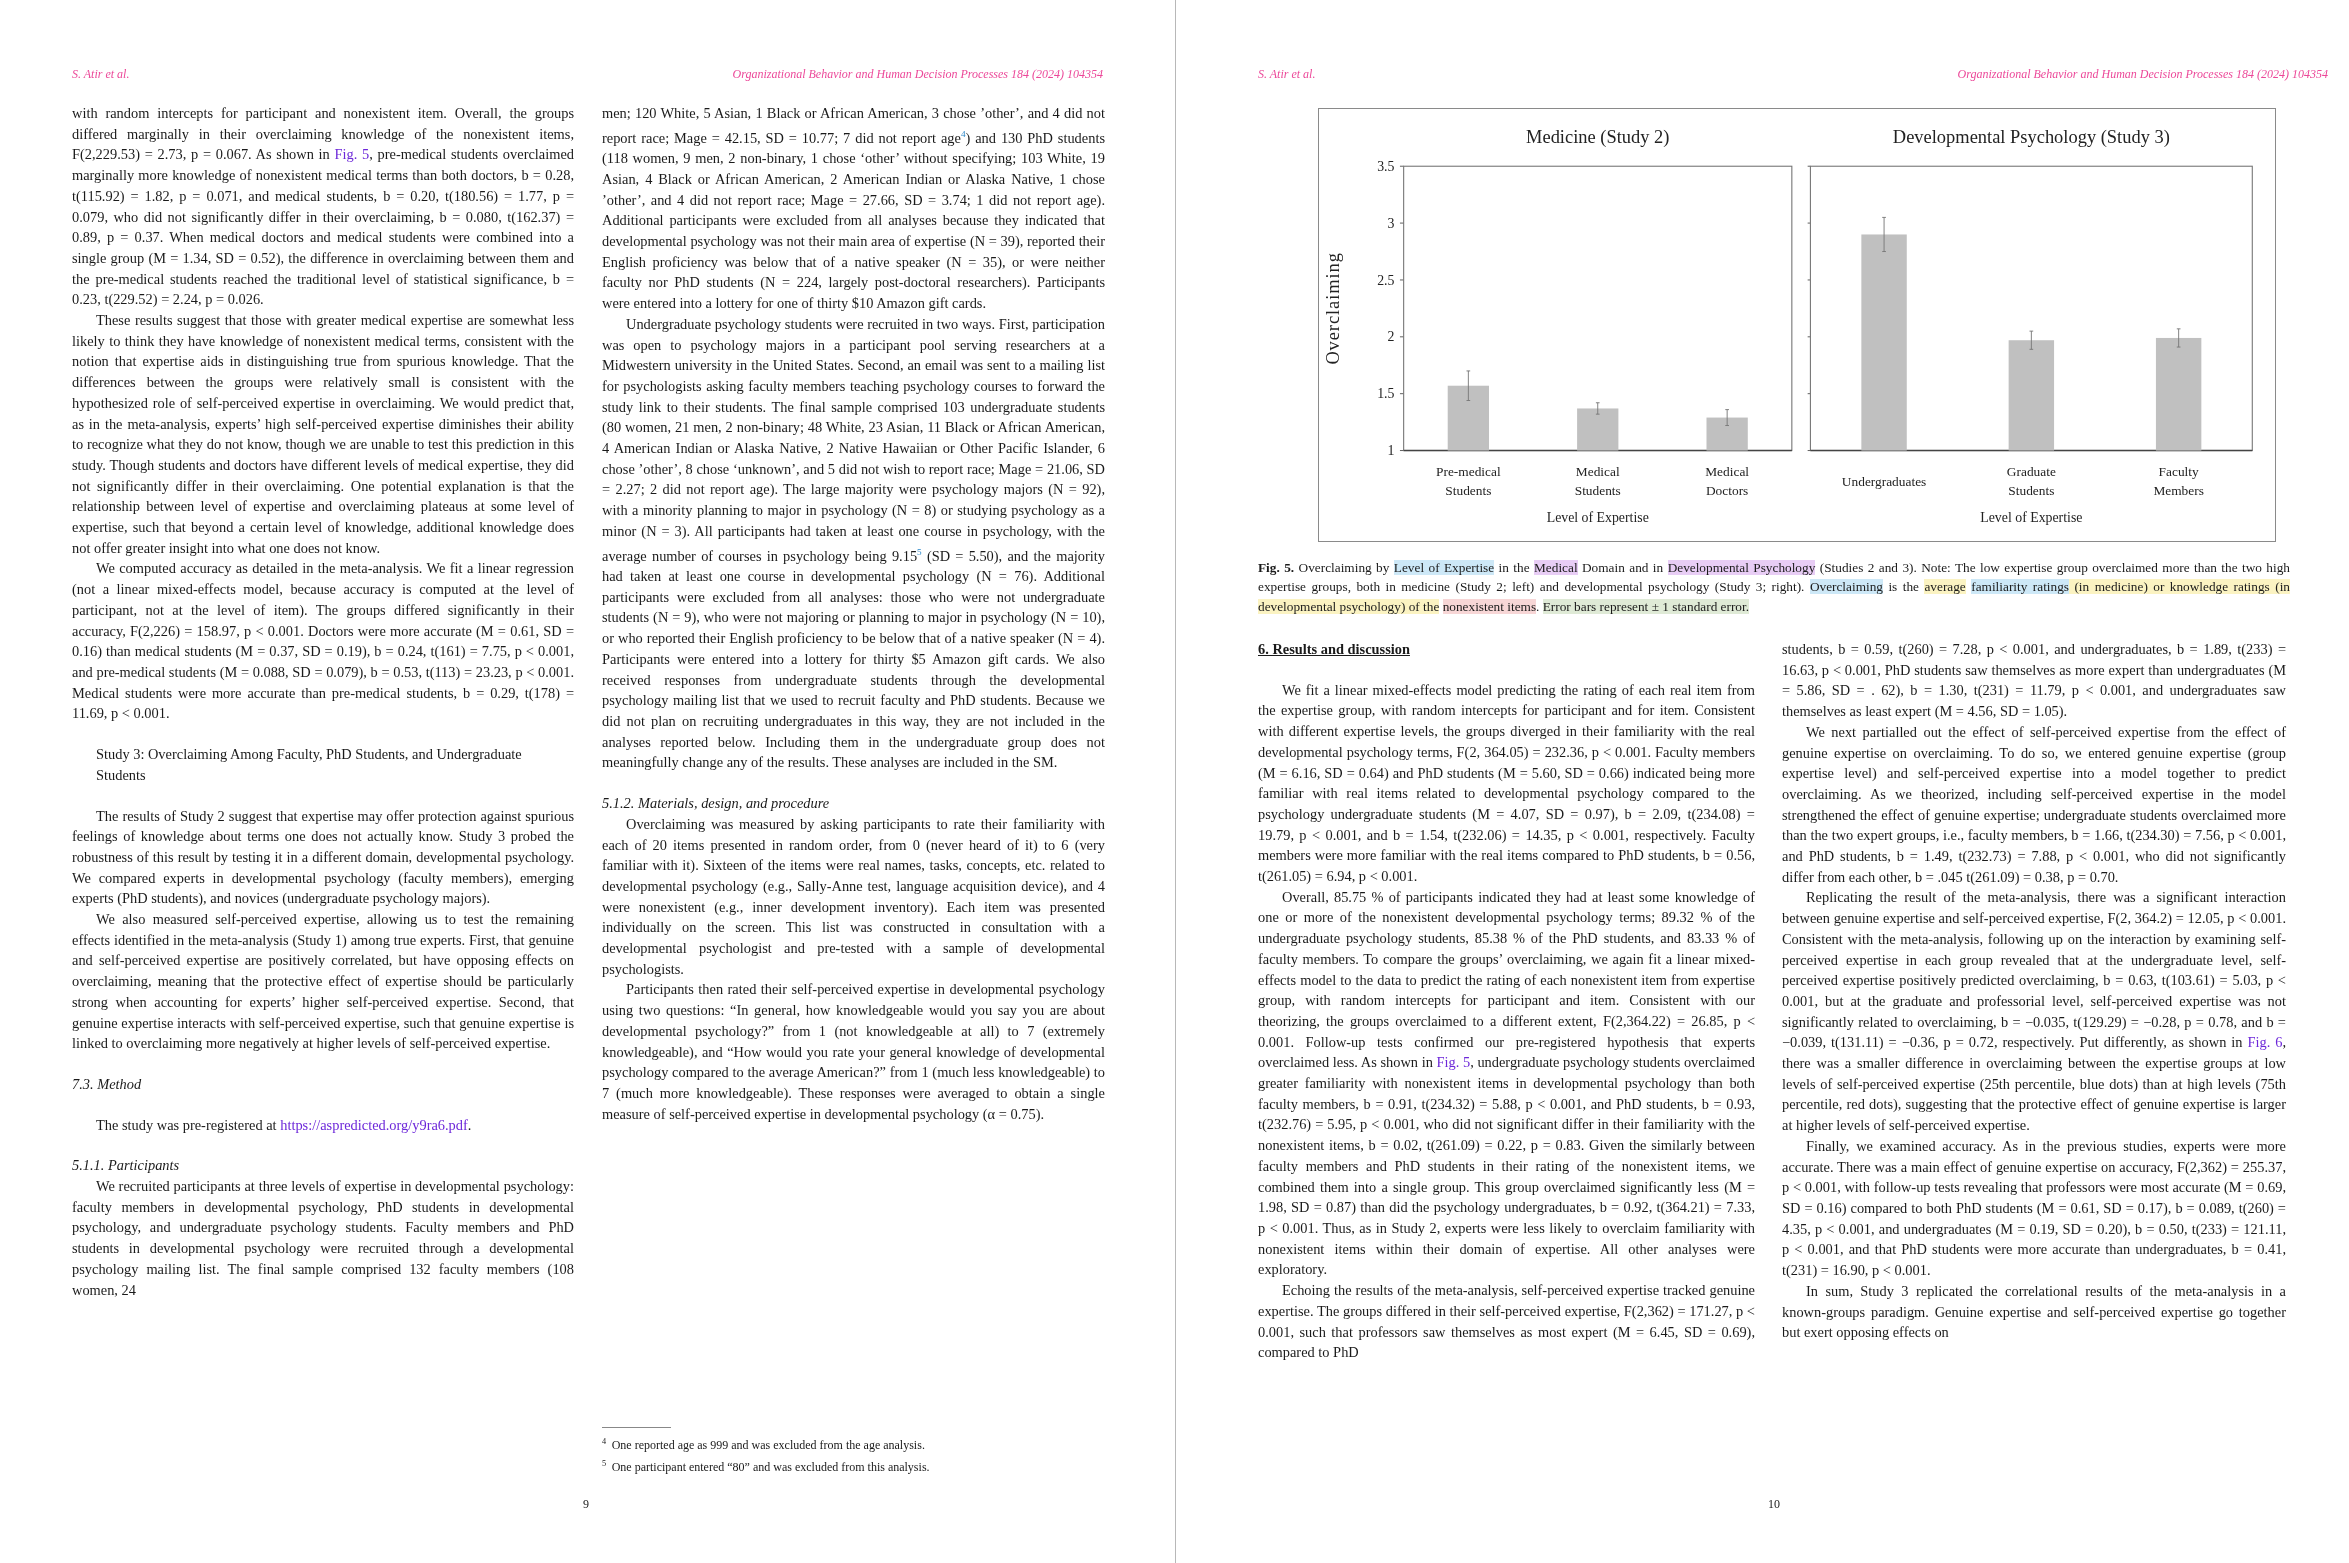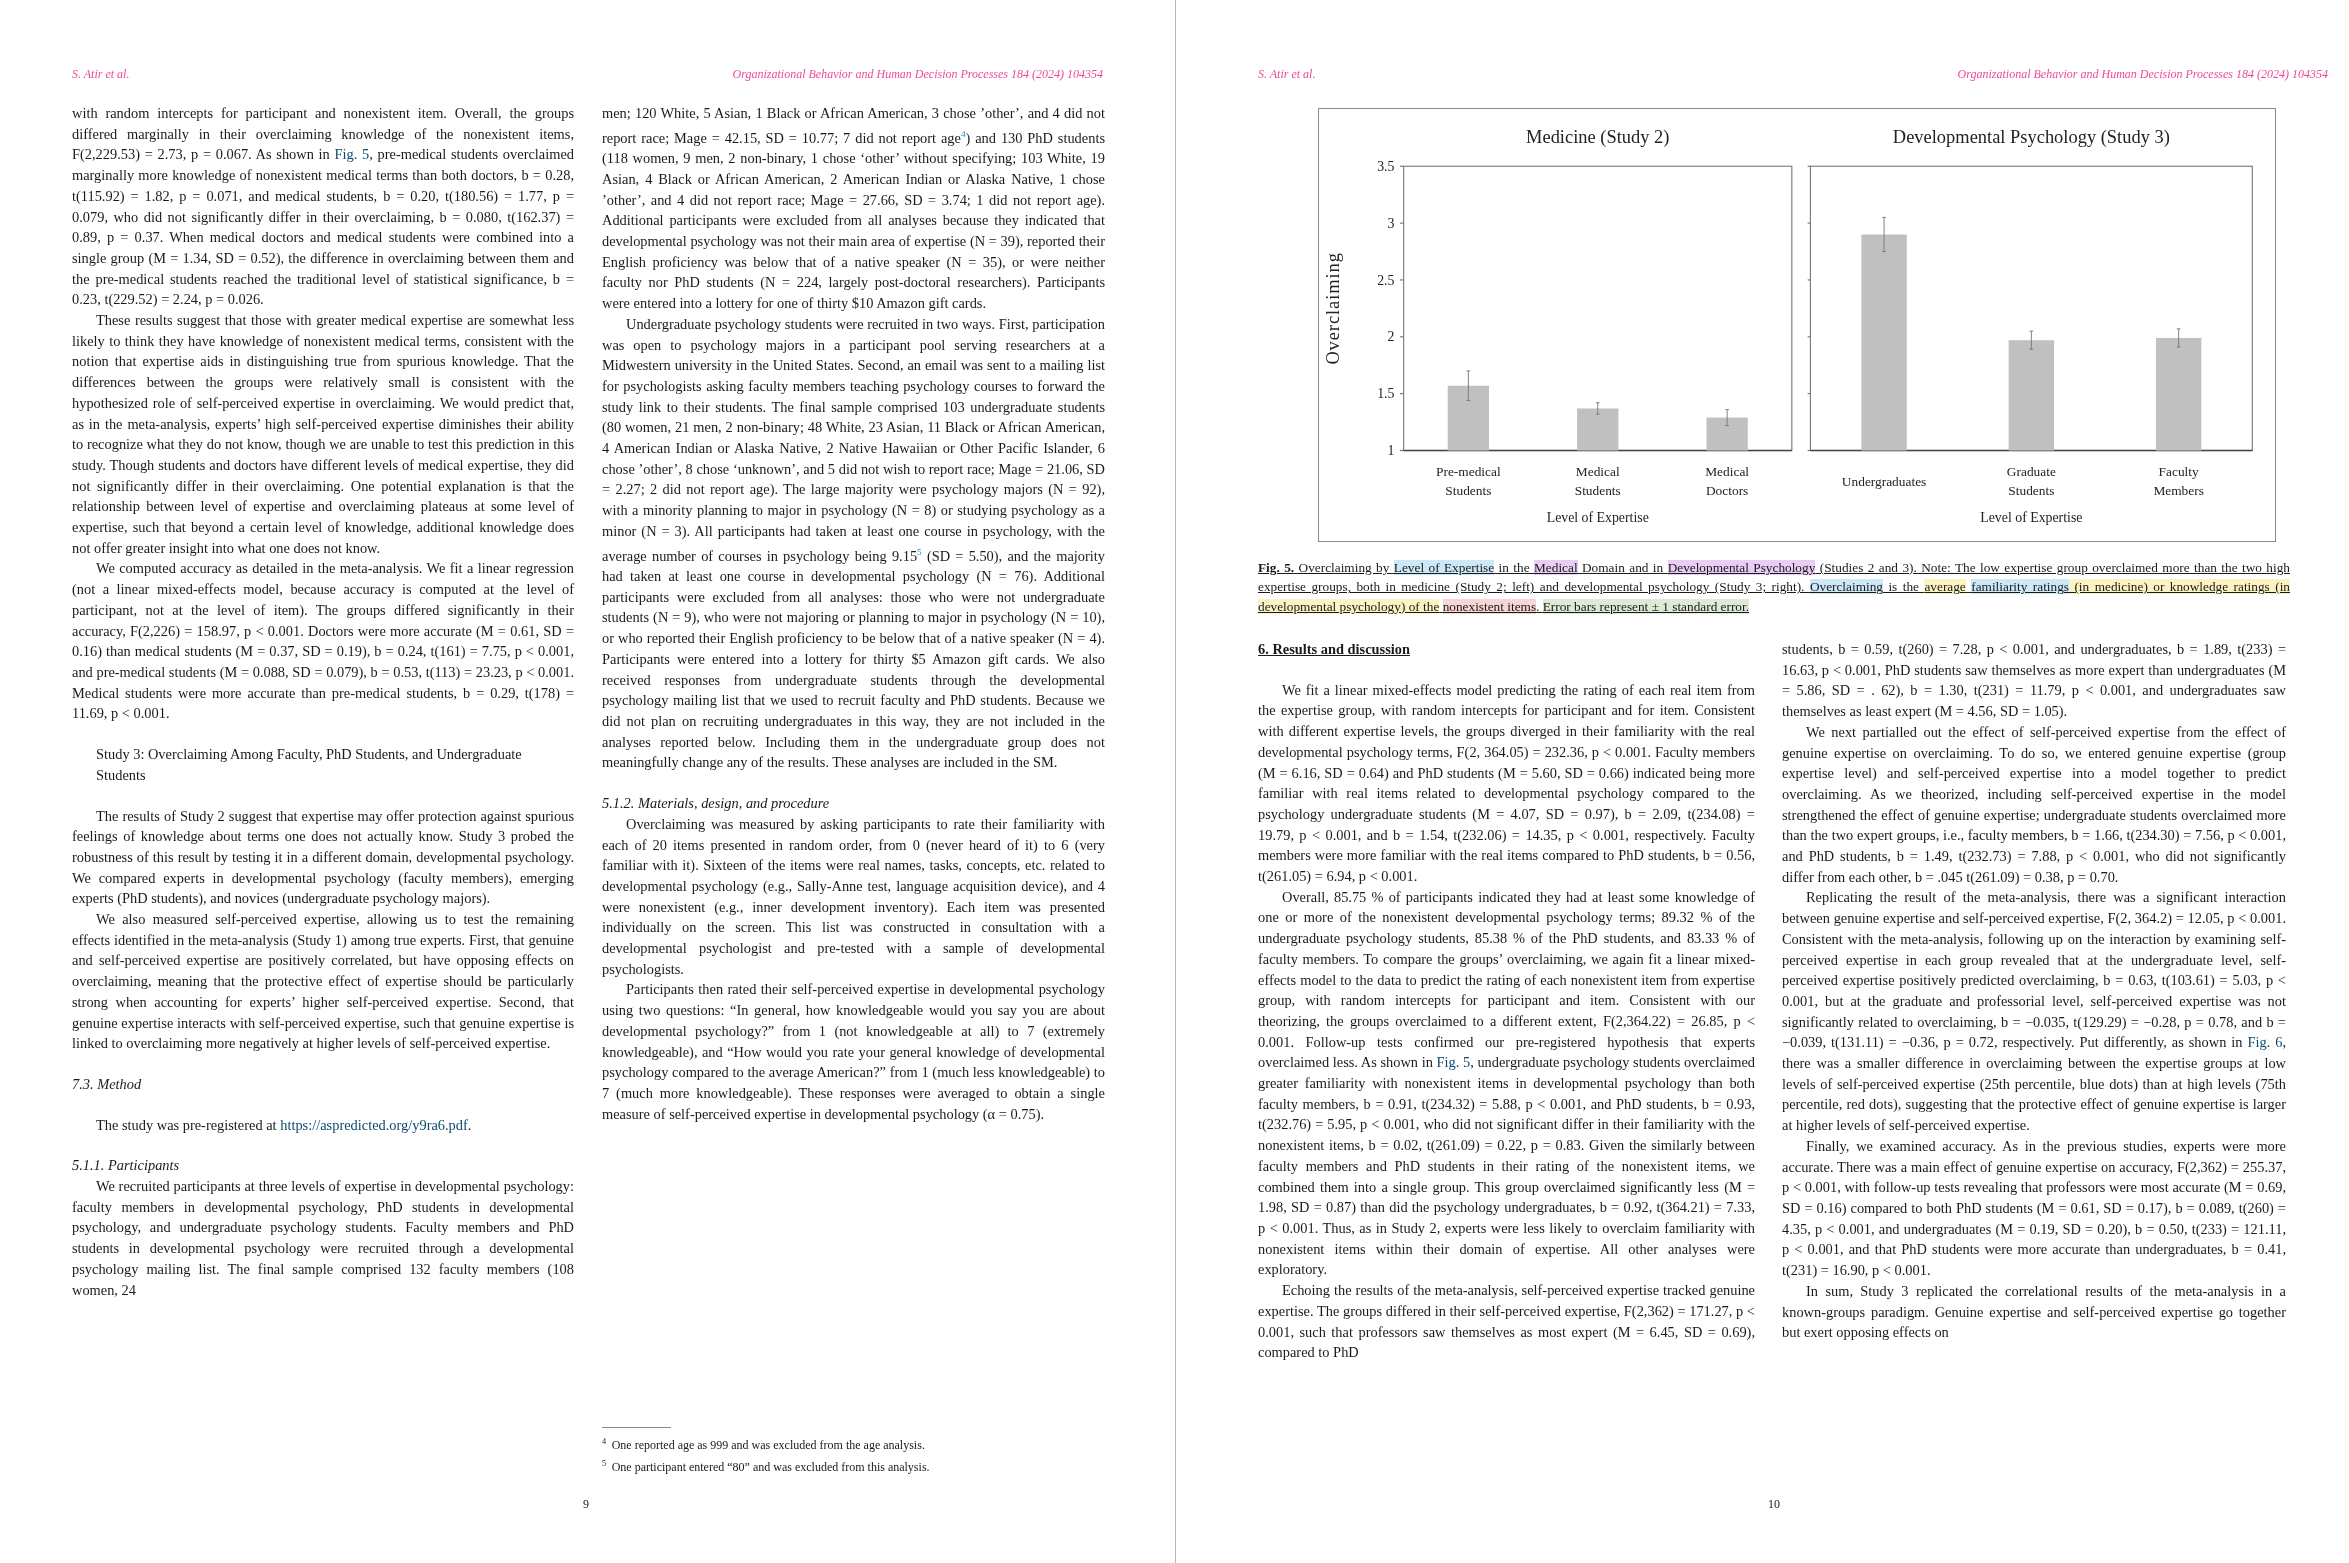--- a/index.html
+++ b/index.html
@@ -10,32 +10,32 @@
   #page10 { left: 1177px; width: 1173px; }
   .divider { position: absolute; left: 1175px; top: 0; width: 0.9px; height: 1563px; background: #b8b8b8; }
   .run-head { position: absolute; top: 67px; font-size: 12px; font-style: italic; color: #ec4899; }
   .col { position: absolute; font-size: 14.4px; line-height: 20.7px; text-align: justify; hyphens: auto; }
   .col p { margin: 0; text-indent: 0; }
   .col p.ind { text-indent: 24px; }
   .col .gap { height: 20px; }
   .sub { font-style: italic; margin: 0; }
   .study-head { margin: 0; padding-left: 24px; }
   .sec-head { font-weight: bold; margin: 0; text-decoration: underline; }
-  .link { color: #0c4a6e; margin-top: 32px; }
+  .link { color: #6d28d9; margin-top: 32px; }
   .pageno { position: absolute; top: 1497px; font-size: 12px; }
   .fn-rule { width: 69px; height: 0.9px; background: #888; margin: 0 0 5.5px 0; }
   .fn { font-size: 12px; line-height: 18.5px; text-align: left; }
   .fn sup { font-size: 8.3px; margin-right: 5.5px; }
   sup.ref { color: #2a87c9; font-size: 9.2px; }
   
   .figure-box { position: absolute; left: 1318px; top: 108px; width: 956px; height: 432px;
                 border: 1.8px solid #8a8a8a; background: #fff; }
   .figure-box svg { width: 100%; height: 100%; display: block; }
   .caption { position: absolute; left: 1258px; top: 558px; width: 1032px; font-size: 13.3px;
-             line-height: 19.4px; text-align: justify; text-decoration: underline; }
+             line-height: 19.4px; text-align: justify; }
   .hl-blue { background: #cde8f7; }
   .hl-purple { background: #e8cdf5; }
   .hl-yellow { background: #fbf3c2; }
   .hl-red { background: #f7d6d6; }
   .hl-green { background: #dfead6; }
 </style>
 </head>
 <body>
 
 <div class="page" id="page9">

